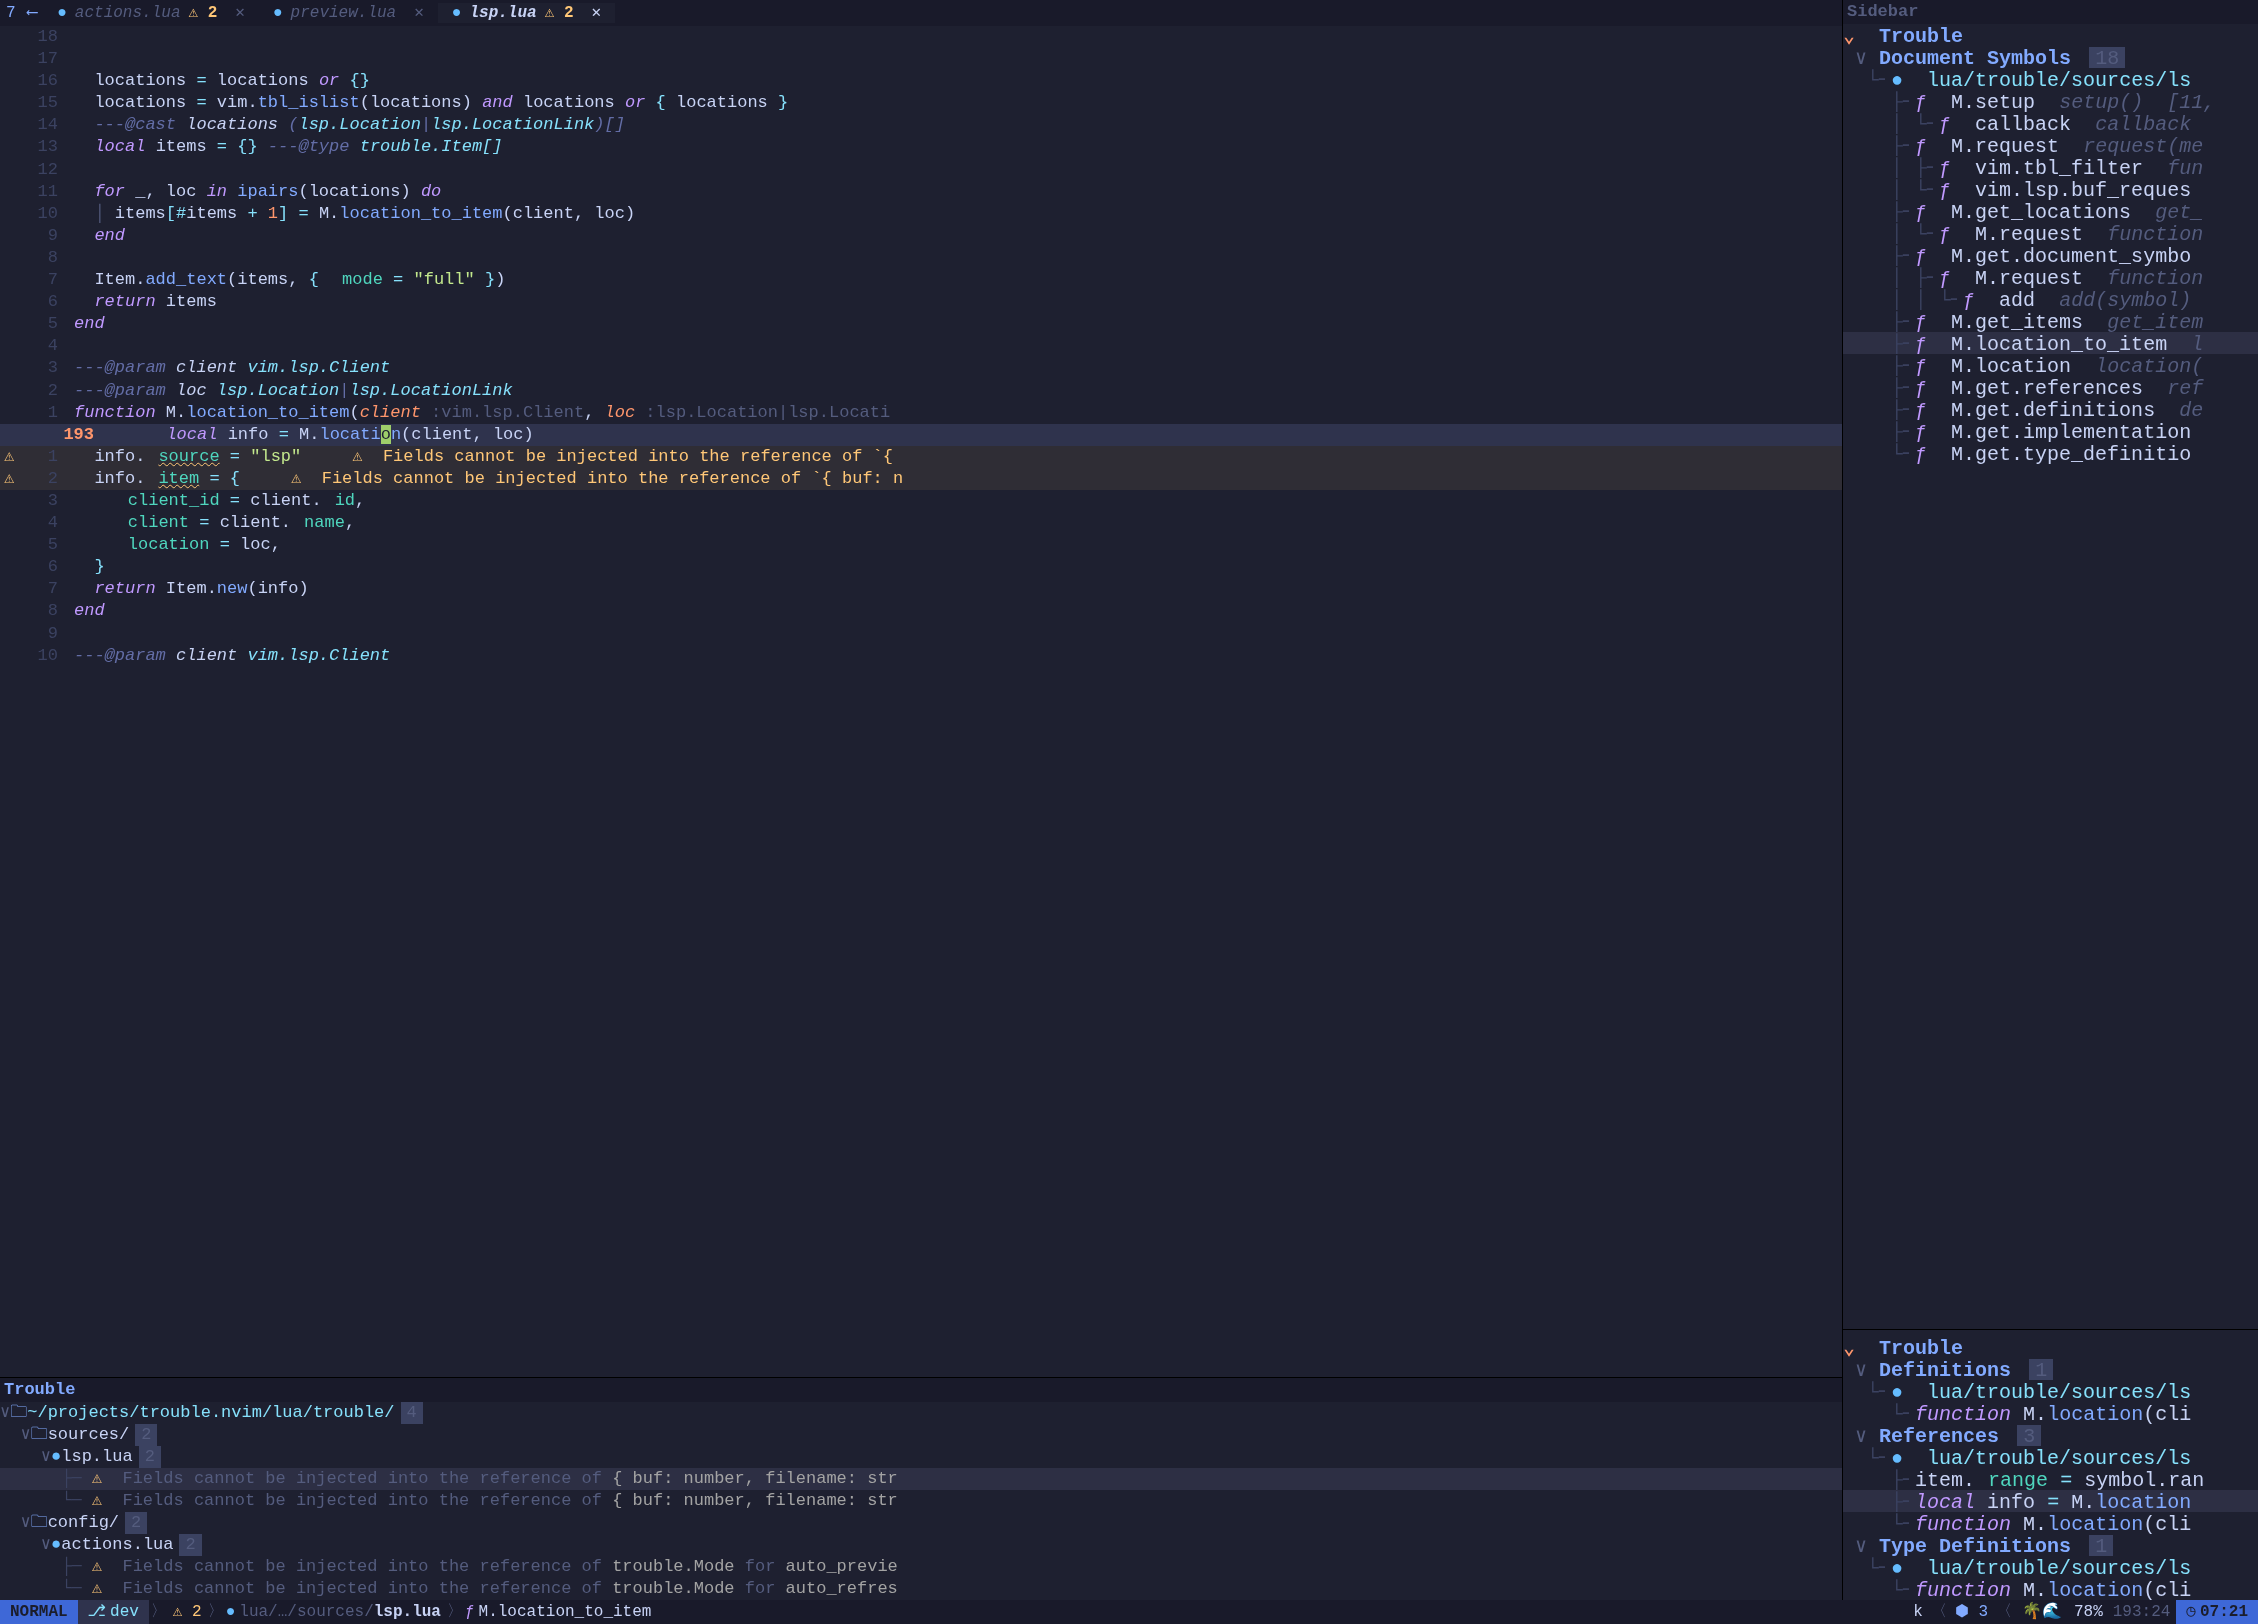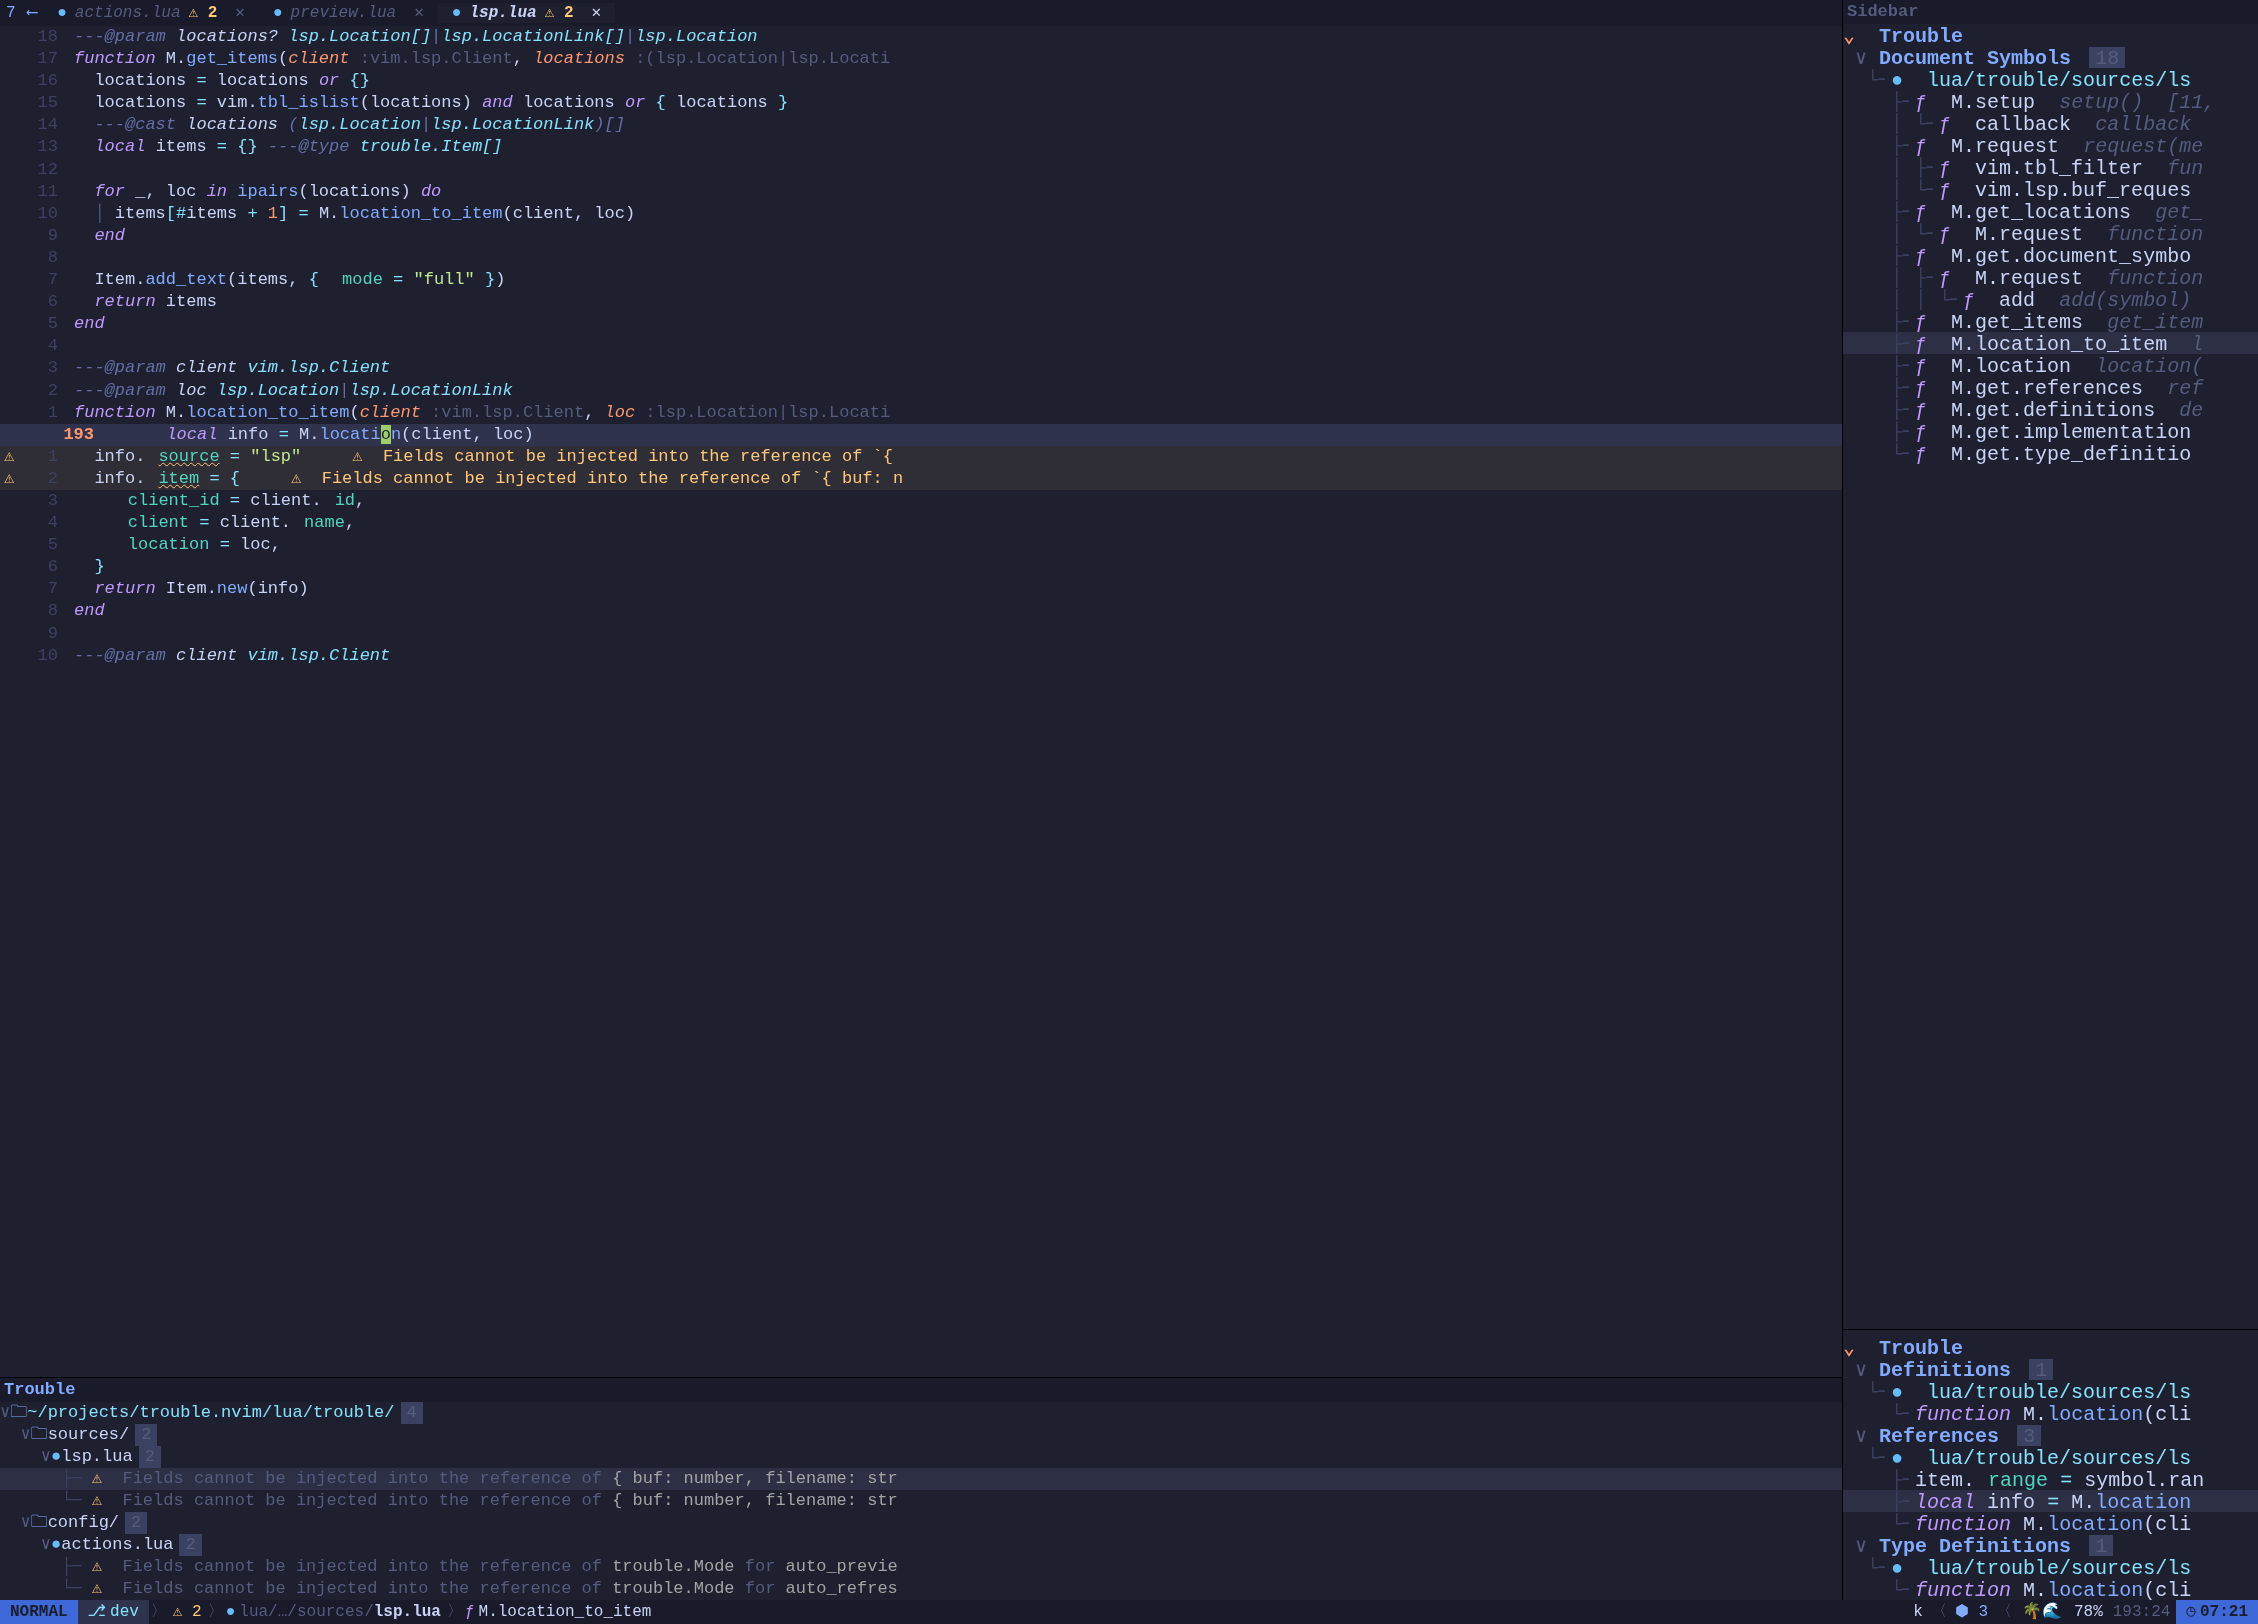--- a/index.html
+++ b/index.html
@@ -157,22 +157,22 @@
             <div class="tab active">
               <span class="ico">●</span>
               <span class="name">lsp.lua</span>
               <span class="warn">⚠ 2</span>
               <span class="close">✕</span>
             </div>
           </div>
       </div>
 
       <div class="editor" id="editor">
-          <div class="line"><span class="gut"> </span><span class="num">18</span><span class="code"><span class="cmt">---@param <span class="at">locations?</span> <span class="ty">lsp.Location[]</span>|<span class="ty">lsp.LocationLink[]</span>|<span class="ty">lsp.Location</span></span></span></div>
-          <div class="line"><span class="gut"> </span><span class="num">17</span><span class="code"><span class="kw">function</span> <span class="id">M</span>.<span class="fn">get_items</span>(<span class="param">client</span> <span class="hint">:vim.lsp.Client</span>, <span class="param">locations</span> <span class="hint">:(lsp.Location|lsp.Locati</span></span></div>
+          <div class="line"><span class="gut"> </span><span class="num">18</span></div>
+          <div class="line"><span class="gut"> </span><span class="num">17</span></div>
           <div class="line"><span class="gut"> </span><span class="num">16</span><span class="code">  <span class="id">locations</span> <span class="op">=</span> <span class="id">locations</span> <span class="kw">or</span> <span class="pun">{}</span></span></div>
           <div class="line"><span class="gut"> </span><span class="num">15</span><span class="code">  <span class="id">locations</span> <span class="op">=</span> <span class="id">vim</span>.<span class="fn">tbl_islist</span>(<span class="id">locations</span>) <span class="kw">and</span> <span class="id">locations</span> <span class="kw">or</span> <span class="pun">{</span> <span class="id">locations</span> <span class="pun">}</span></span></div>
           <div class="line"><span class="gut"> </span><span class="num">14</span><span class="code">  <span class="cmt">---@cast <span class="at">locations</span> (<span class="ty">lsp.Location</span>|<span class="ty">lsp.LocationLink</span>)[]</span></span></div>
           <div class="line"><span class="gut"> </span><span class="num">13</span><span class="code">  <span class="kw">local</span> <span class="id">items</span> <span class="op">=</span> <span class="pun">{}</span> <span class="cmt">---@type <span class="ty">trouble.Item[]</span></span></span></div>
           <div class="line"><span class="gut"> </span><span class="num">12</span><span class="code"></span></div>
           <div class="line"><span class="gut"> </span><span class="num">11</span><span class="code">  <span class="kw">for</span> <span class="id">_</span>, <span class="id">loc</span> <span class="kw">in</span> <span class="fn">ipairs</span>(<span class="id">locations</span>) <span class="kw">do</span></span></div>
           <div class="line"><span class="gut"> </span><span class="num">10</span><span class="code">  <span class="hint">│ </span><span class="id">items</span><span class="pun">[</span><span class="op">#</span><span class="id">items</span> <span class="op">+</span> <span class="num2">1</span><span class="pun">]</span> <span class="op">=</span> <span class="id">M</span>.<span class="fn">location_to_item</span>(<span class="id">client</span>, <span class="id">loc</span>)</span></div>
           <div class="line"><span class="gut"> </span><span class="num">9</span><span class="code">  <span class="kw">end</span></span></div>
           <div class="line"><span class="gut"> </span><span class="num">8</span><span class="code"></span></div>
           <div class="line"><span class="gut"> </span><span class="num">7</span><span class="code">  <span class="id">Item</span>.<span class="fn">add_text</span>(<span class="id">items</span>, <span class="pun">{</span> <span class="fld">mode</span> <span class="op">=</span> <span class="str">"full"</span> <span class="pun">}</span>)</span></div>

